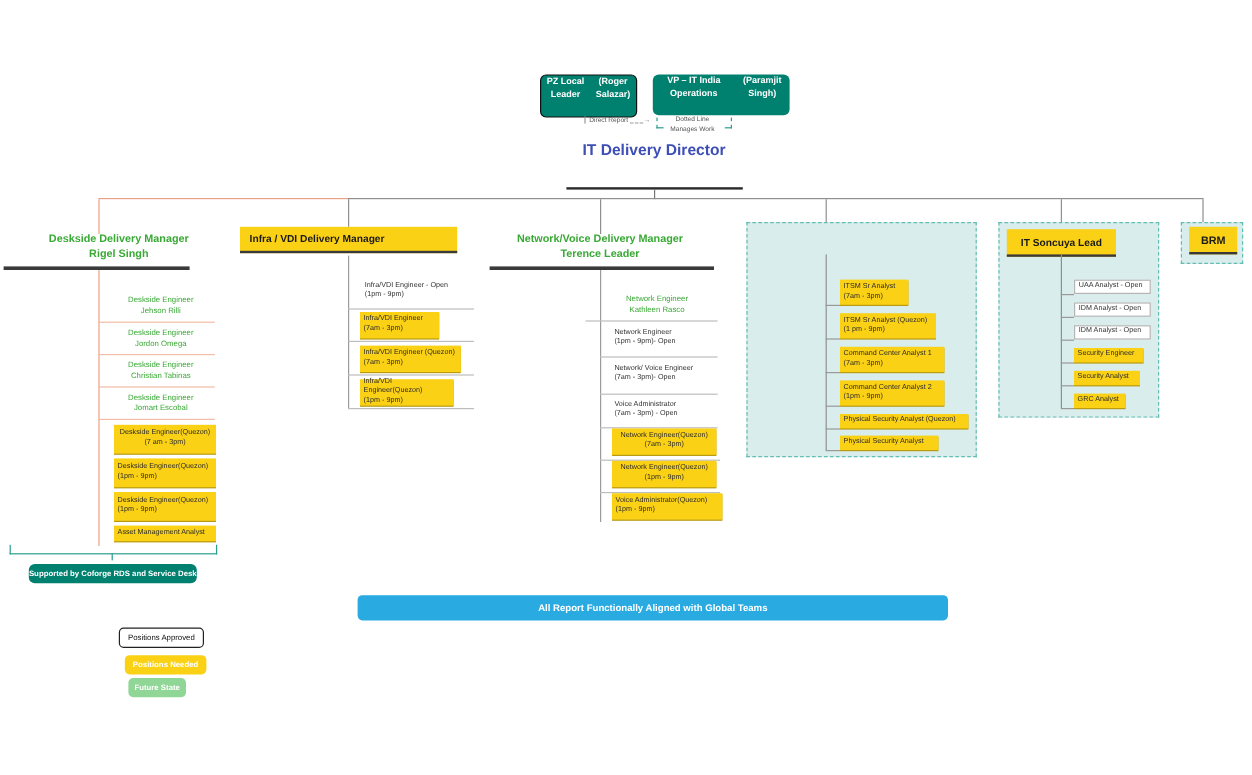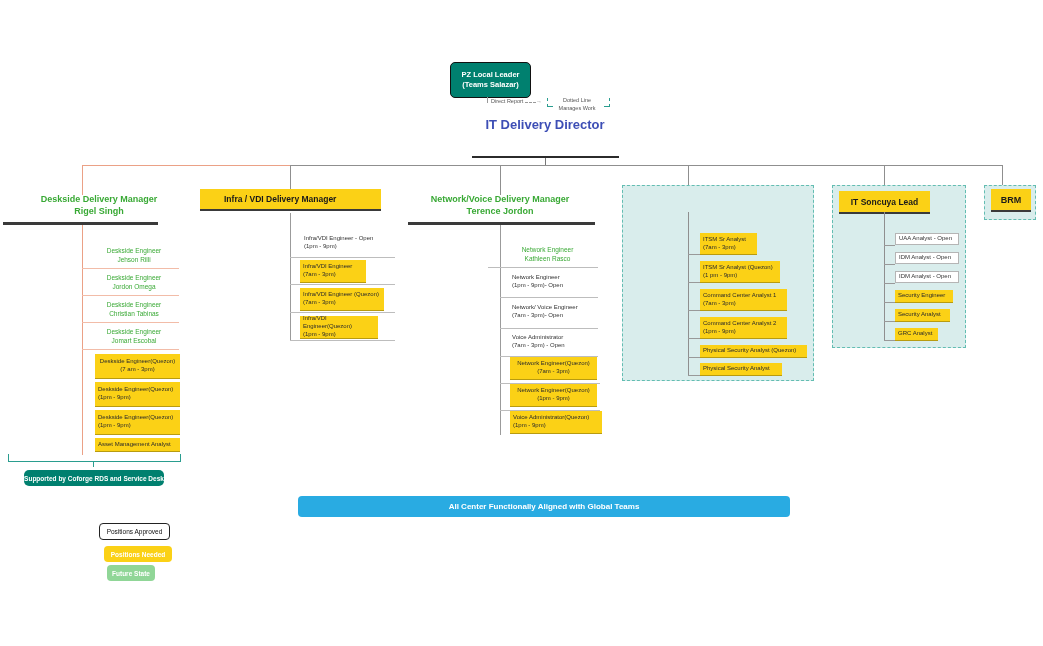--- a/index.html
+++ b/index.html
@@ -1,20 +1,20 @@
 <!DOCTYPE html>
 <html><head>
 <meta charset="utf-8">
 <style>
   html,body{margin:0;padding:0;background:#ffffff;}
   .stage{position:relative;width:1043px;height:646px;background:#ffffff;
          font-family:"Liberation Sans",sans-serif;overflow:hidden;}
   .abs{position:absolute;}
   .tealbox{background:#00806F;color:#fff;font-weight:bold;font-size:7.5px;text-align:center;
-           border-radius:5px;display:flex;flex-direction:column;justify-content:center;line-height:1.4;}
+           border-radius:5px;display:flex;justify-content:center;line-height:1.4;}
   .hdr{background:#FBD116;border-bottom:2.5px solid #3a3a3a;font-weight:bold;font-size:8.5px;
        color:#1a1a1a;display:flex;align-items:center;}
   .hdr.center{justify-content:center;}
   .gtitle{color:#39A935;font-weight:bold;font-size:9px;text-align:center;line-height:1.3;}
   .thick{background:#3a3a3a;height:2.5px;}
   .node{background:#FBD116;color:#2b2b2b;font-size:6px;line-height:1.3;padding:2px 3px;
         display:flex;flex-direction:column;justify-content:center;box-sizing:border-box;
         box-shadow:0 1px 0 #b89b10;}
   .node.tc{text-align:center;}
   .wnode{background:#fff;border:1px solid #b5b5b5;color:#333;font-size:6px;line-height:1.2;
@@ -29,21 +29,25 @@
   .pill{border-radius:4px;display:flex;align-items:center;justify-content:center;
         font-size:6.5px;box-sizing:border-box;}
 </style>
 </head>
 <body>
 
 <div class="stage">
 
   <div class="abs tealbox" style="left:450px;top:62px;width:79px;height:34px;border:1.6px solid #111;">
     <div>PZ Local Leader</div>
-    <div>(Teams Salazar)</div>
+    <div>(Roger Salazar)</div>
+  </div>
+  <div class="abs tealbox" style="left:544px;top:62px;width:114px;height:34px;">
+    <div>VP – IT India Operations</div>
+    <div>(Paramjit Singh)</div>
   </div>
 
   <div class="abs" style="left:487px;top:97px;width:1px;height:6px;background:#999;"></div>
   <div class="abs tiny" style="left:491px;top:98px;">Direct Report</div>
   <div class="abs" style="left:525px;top:102px;width:11px;height:0;border-top:1px dashed #999;"></div>
   <div class="abs" style="left:536px;top:98px;font-size:6px;color:#888;">→</div>
   <div class="abs" style="left:547px;top:98px;width:5px;height:8px;border-left:1px dashed #2a9d8f;border-bottom:1px dashed #2a9d8f;"></div>
   <div class="abs" style="left:604px;top:98px;width:5px;height:8px;border-right:1px dashed #2a9d8f;border-bottom:1px dashed #2a9d8f;"></div>
   <div class="abs tiny" style="left:550px;top:97px;width:54px;text-align:center;">Dotted Line</div>
   <div class="abs tiny" style="left:546px;top:105px;width:62px;text-align:center;">Manages Work</div>
@@ -106,21 +110,21 @@
     <div>(1pm - 9pm)</div>
   </div>
   <div class="abs node" style="left:95px;top:438px;width:85px;height:13px;">
     <div>Asset Management Analyst</div>
   </div>
 
   <div class="abs" style="left:8px;top:454px;width:171px;height:7px;border-left:1px solid #2a9d8f;border-right:1px solid #2a9d8f;border-bottom:1px solid #2a9d8f;"></div>
   <div class="abs" style="left:93px;top:461px;width:1px;height:6px;background:#2a9d8f;"></div>
   <div class="abs" style="left:24px;top:470px;width:140px;height:16px;background:#00806F;border-radius:5px;color:#fff;font-weight:bold;font-size:6.5px;display:flex;align-items:center;justify-content:center;">Supported by Coforge RDS and Service Desk</div>
 
-  <div class="abs hdr" style="left:200px;top:189px;width:181px;height:22px;padding-left:24px;box-sizing:border-box;">Infra / VDI Delivery Manager</div>
+  <div class="abs hdr" style="left:200px;top:189px;width:181px;height:22px;padding-left:8px;box-sizing:border-box;">Infra / VDI Delivery Manager</div>
   <div class="abs" style="left:290px;top:213px;width:1px;height:127px;background:#9B9B9B;"></div>
   <div class="abs" style="left:304px;top:234px;width:90px;">
     <div class="txtitem">Infra/VDI Engineer - Open</div>
     <div class="txtitem">(1pm - 9pm)</div>
   </div>
   <div class="abs" style="left:290px;top:257px;width:105px;height:1px;background:#BDBDBD;"></div>
   <div class="abs node" style="left:300px;top:260px;width:66px;height:22px;">
     <div>Infra/VDI Engineer</div>
     <div>(7am - 3pm)</div>
   </div>
@@ -131,21 +135,21 @@
   </div>
   <div class="abs" style="left:290px;top:312px;width:105px;height:1px;background:#BDBDBD;"></div>
   <div class="abs node" style="left:300px;top:316px;width:78px;height:22px;">
     <div>Infra/VDI Engineer(Quezon)</div>
     <div>(1pm - 9pm)</div>
   </div>
   <div class="abs" style="left:290px;top:340px;width:105px;height:1px;background:#BDBDBD;"></div>
 
   <div class="abs" style="left:405px;top:194px;width:190px;">
     <div class="gtitle">Network/Voice Delivery Manager</div>
-    <div class="gtitle">Terence Jordon</div>
+    <div class="gtitle">Terence Leader</div>
   </div>
   <div class="abs thick" style="left:408px;top:222px;width:187px;"></div>
   <div class="abs" style="left:500px;top:225px;width:1px;height:210px;background:#9B9B9B;"></div>
 
   <div class="abs" style="left:505px;top:246px;width:85px;">
     <div class="gitem">Network Engineer</div>
     <div class="gitem">Kathleen Rasco</div>
   </div>
   <div class="abs" style="left:488px;top:267px;width:110px;height:1px;background:#BDBDBD;"></div>
   <div class="abs" style="left:512px;top:273px;width:90px;">
@@ -221,19 +225,19 @@
 
   <div class="abs wnode" style="left:895px;top:233px;width:64px;height:12px;">UAA Analyst - Open</div>
   <div class="abs wnode" style="left:895px;top:252px;width:64px;height:12px;">IDM Analyst - Open</div>
   <div class="abs wnode" style="left:895px;top:271px;width:64px;height:12px;">IDM Analyst - Open</div>
   <div class="abs node" style="left:895px;top:290px;width:58px;height:12px;">Security Engineer</div>
   <div class="abs node" style="left:895px;top:309px;width:55px;height:12px;">Security Analyst</div>
   <div class="abs node" style="left:895px;top:328px;width:43px;height:12px;">GRC Analyst</div>
 
   <div class="abs hdr center" style="left:991px;top:189px;width:40px;height:21px;font-size:9px;">BRM</div>
 
-  <div class="abs banner" style="left:298px;top:496px;width:492px;height:21px;">All Center Functionally  Aligned with Global Teams</div>
+  <div class="abs banner" style="left:298px;top:496px;width:492px;height:21px;">All Report Functionally  Aligned with Global Teams</div>
 
   <div class="abs pill" style="left:99px;top:523px;width:71px;height:17px;background:#fff;border:1.5px solid #222;color:#111;">Positions Approved</div>
   <div class="abs pill" style="left:104px;top:546px;width:68px;height:16px;background:#FBD116;color:#fff;font-weight:bold;">Positions Needed</div>
   <div class="abs pill" style="left:107px;top:565px;width:48px;height:16px;background:#90D697;color:#fff;font-weight:bold;">Future State</div>
 
 </div>
 
 </body></html>

